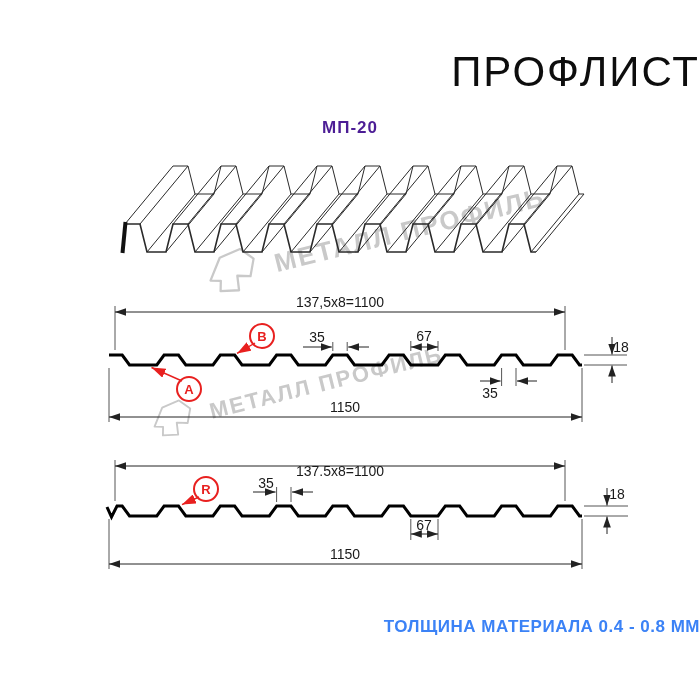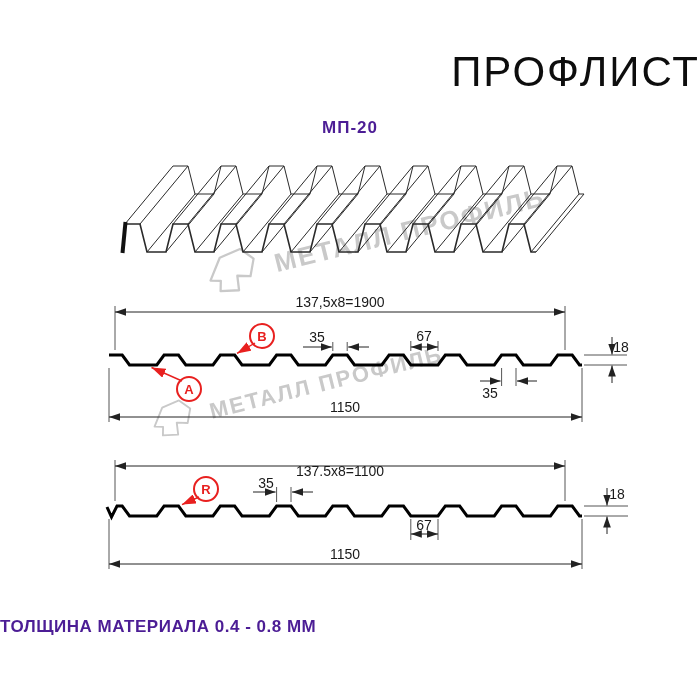--- a/index.html
+++ b/index.html
@@ -2,22 +2,22 @@
 <html><head>
 <meta charset="utf-8">
 <style>
   html,body{margin:0;padding:0;background:#fff;}
   .page{position:relative;width:700px;height:700px;background:#ffffff;overflow:hidden;
         font-family:"Liberation Sans",sans-serif;color:#111;}
   .title{position:absolute;left:0;top:48px;width:700px;text-align:right;
          font-size:42px;font-weight:400;letter-spacing:2px;color:#0d0d0d;}
   .subtitle{position:absolute;left:0;top:101px;width:700px;text-align:center;
          font-size:17px;font-weight:700;letter-spacing:1px;color:#4c1d95;margin-top:17px;}
-  .footer{position:absolute;left:0;top:617px;width:700px;text-align:left;
-         font-size:17px;font-weight:700;letter-spacing:.5px;color:#4c1d95;}
+  .footer{position:absolute;left:0;top:617px;width:700px;text-align:right;
+         font-size:17px;font-weight:700;letter-spacing:.5px;color:#3b82f6;}
   .wm{position:absolute;display:flex;align-items:center;gap:14px;color:#c9c9c9;
       transform-origin:left center;transform:rotate(-14deg);white-space:nowrap;}
   .wm .wm-text{font-weight:700;letter-spacing:2px;}
   .wm1{left:205px;top:256px;}
   .wm1 .wm-text{font-size:26px;}
   .wm2{left:150px;top:406px;}
   .wm2 .wm-text{font-size:22px;}
   svg.draw{position:absolute;left:0;top:0;}
   .dim{position:absolute;transform:translate(-50%,-50%);font-size:14px;color:#1a1a1a;
        white-space:nowrap;line-height:1;}
@@ -116,21 +116,21 @@
         <line x1="109" y1="564" x2="582" y2="564" marker-start="url(#ab)" marker-end="url(#ab)"></line>
       </g>
       <g stroke="#e8201f" stroke-width="1.4">
         <line x1="199" y1="497" x2="182" y2="504.6" marker-end="url(#ar)"></line>
       </g>
     </g>
   </svg>
 
   <div class="layer-text">
 
-    <div class="dim" style="left:340px;top:302px;">137,5x8=1900</div>
+    <div class="dim" style="left:340px;top:302px;">137,5x8=1100</div>
     <div class="dim" style="left:317px;top:337px;">35</div>
     <div class="dim" style="left:424px;top:336px;">67</div>
     <div class="dim" style="left:621px;top:347px;">18</div>
     <div class="dim" style="left:490px;top:393px;">35</div>
     <div class="dim" style="left:345px;top:407px;">1150</div>
     <div class="circ" style="left:262px;top:336px;">B</div>
     <div class="circ" style="left:189px;top:389px;">A</div>
 
     <div class="dim" style="left:340px;top:456px;margin-top:15px;">137.5x8=1100</div>
     <div class="circ" style="left:206px;top:489px;">R</div>

